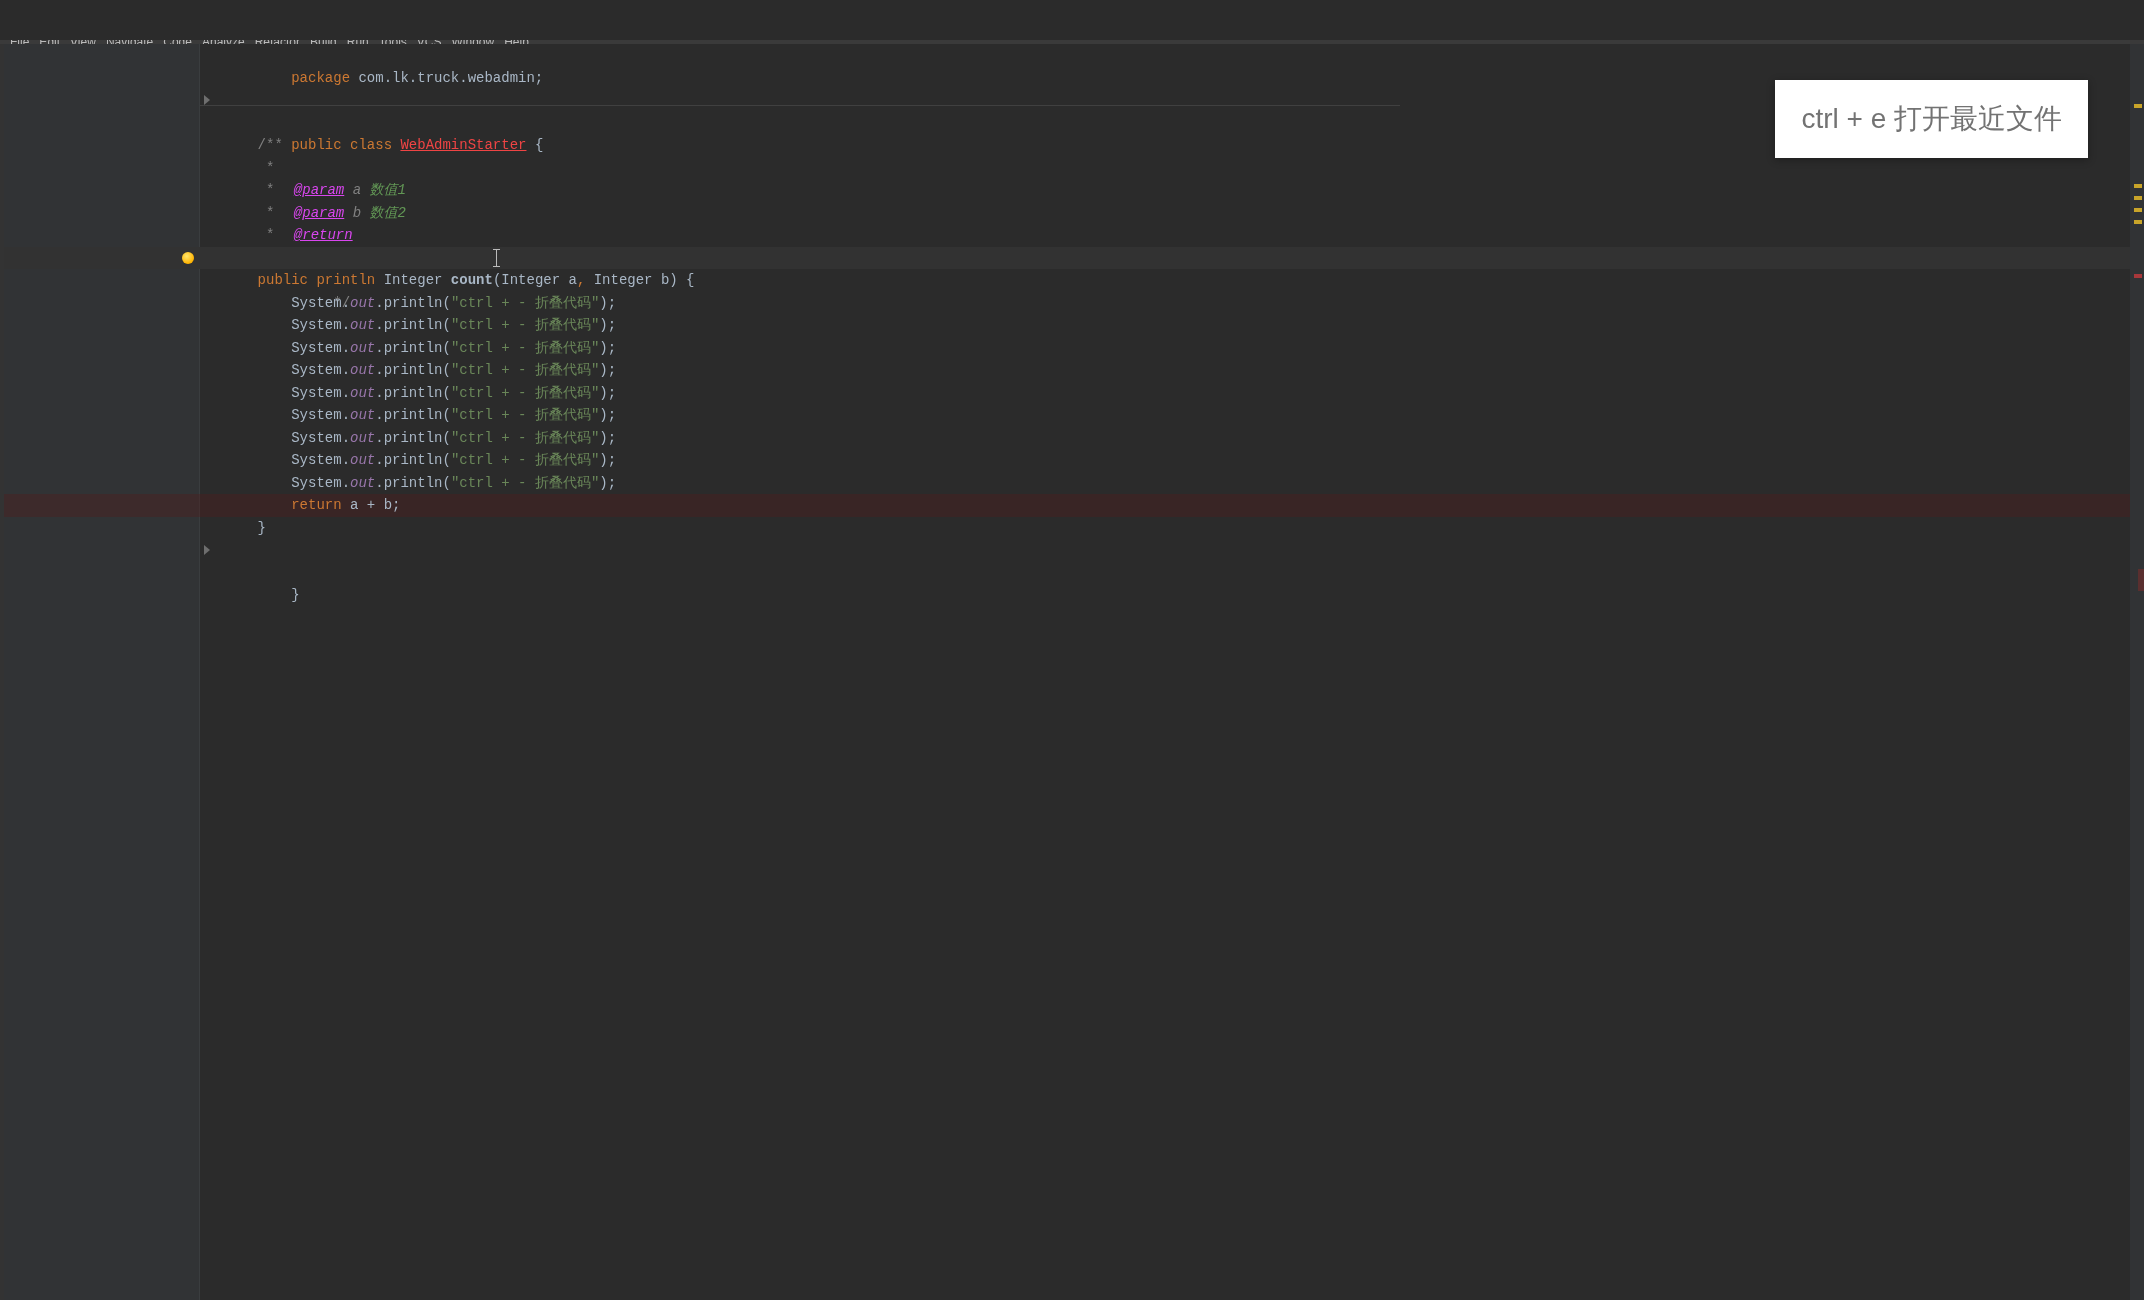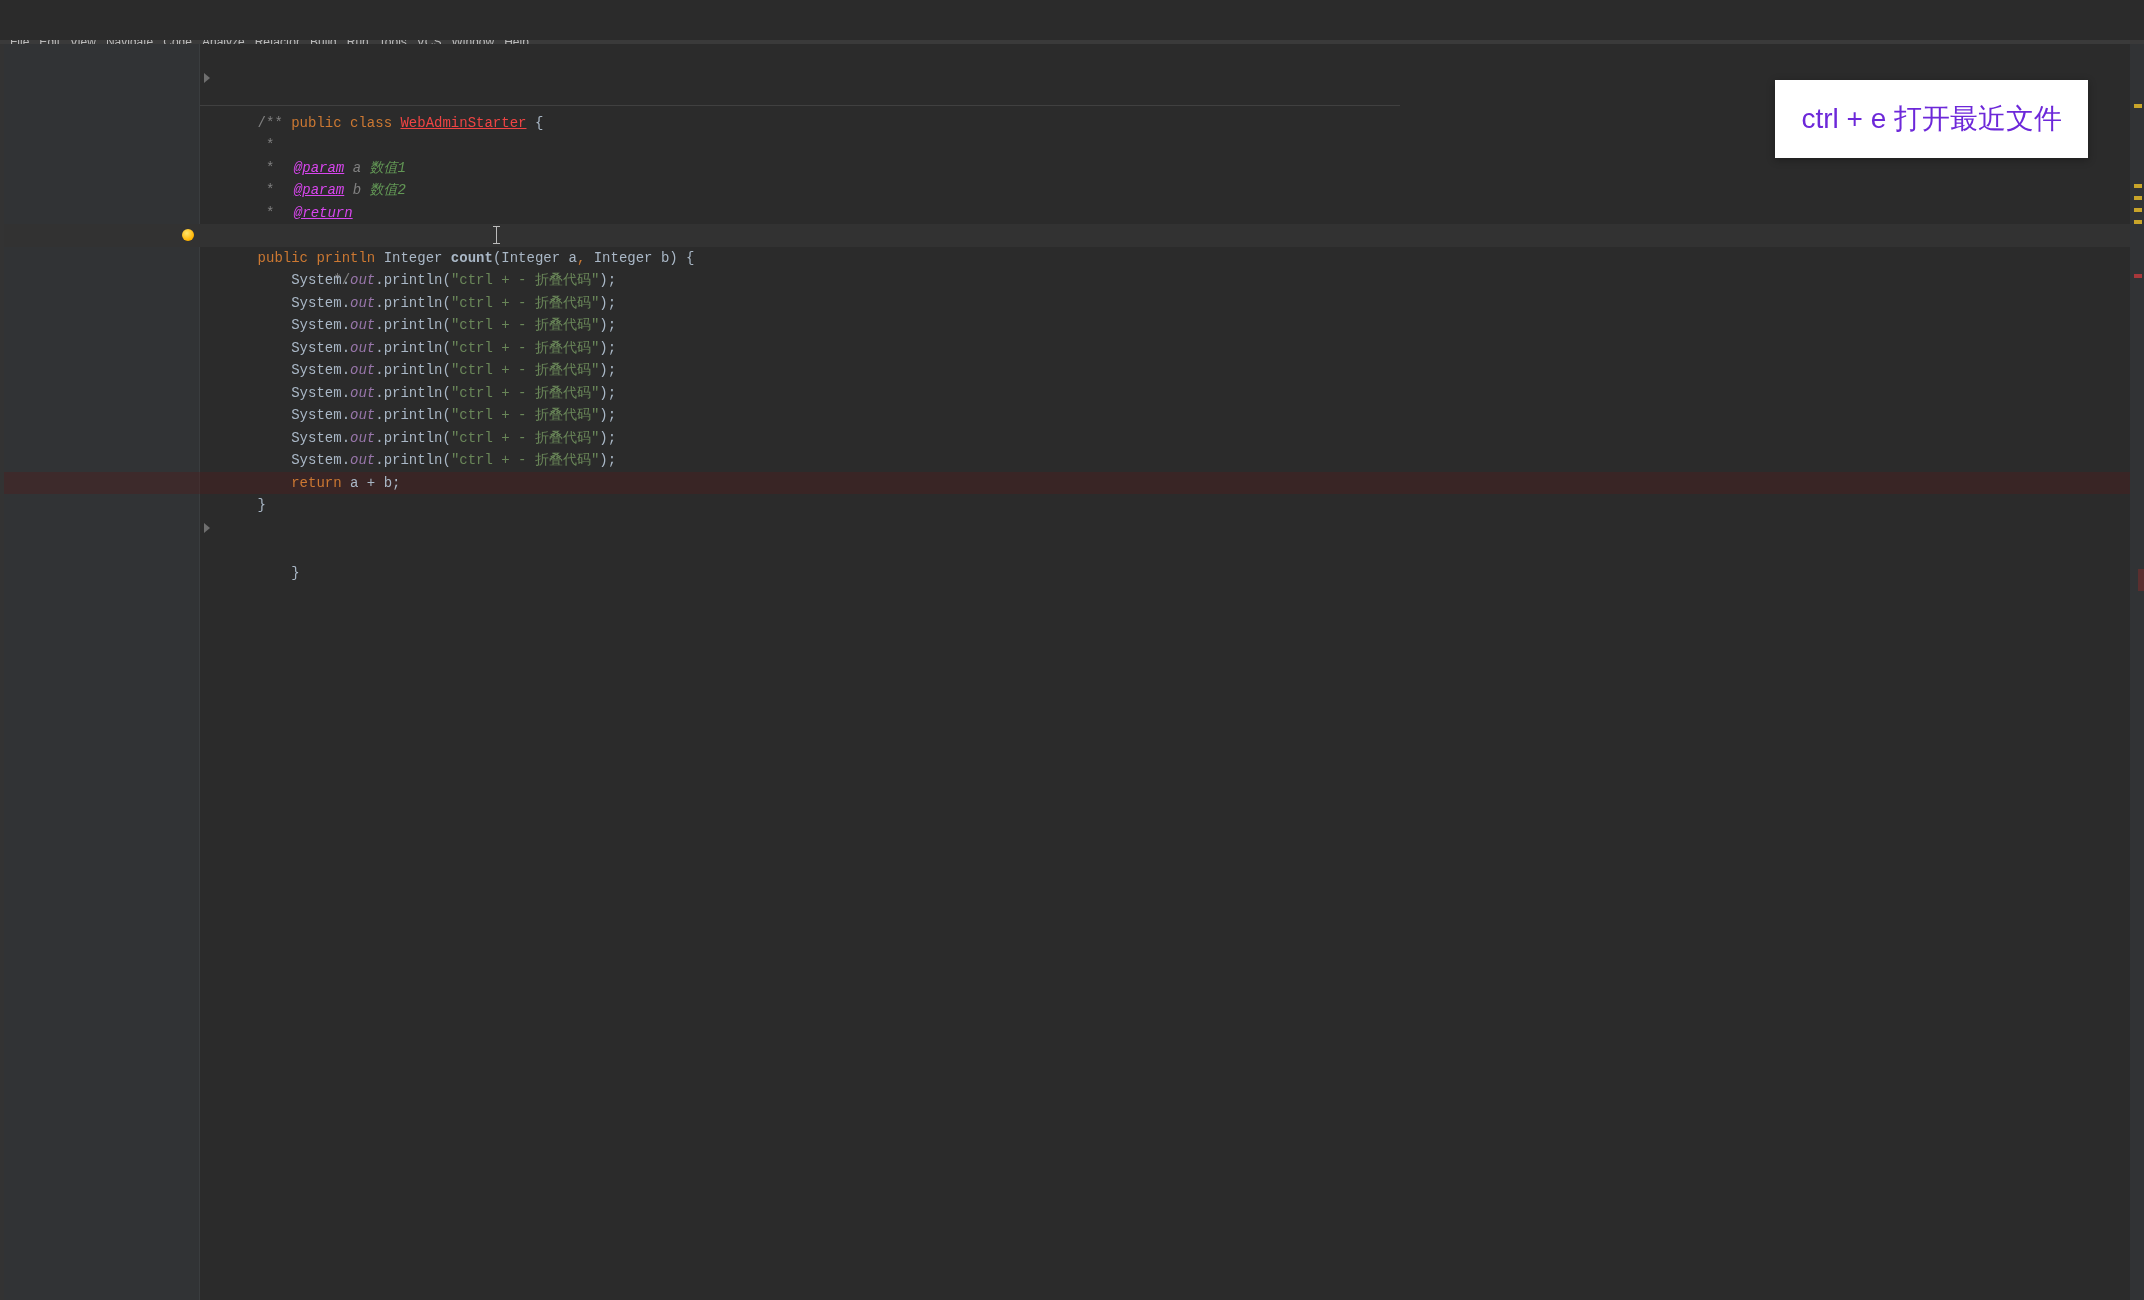--- a/index.html
+++ b/index.html
@@ -119,21 +119,21 @@
     left:-3px;
     width:7px;
     height:1px;
     background:#bbb;
   }
   .caret::before{top:0;} .caret::after{bottom:0;}
   
   .tip-overlay {
     position:absolute;
     background:#fff;
-    color:#6d28d9;
+    color:#737373;
     font-family: "Microsoft YaHei", Arial, sans-serif;
     font-size:28px;
     padding:20px 26px;
     box-shadow: 0 2px 8px rgba(0,0,0,.3);
   }
   
   .right-strip {
     position:absolute;
     right:0; top:0;
     width:14px;
@@ -176,20 +176,23 @@
 </div>
 
 <div class="app">
   <div class="left-strip"></div>
   <div class="editor-wrap">
     <div class="gutter"></div>
     <div class="method-separator" style="top:61px"></div>
 
     <div class="code-area">
 
+      <div class="line" style="top:0">
+        <span class="codetext"><span class="kw">package</span><span> com.lk.truck.webadmin;</span></span>
+      </div>
 
       <div class="line"><span class="codetext"> </span></div>
 
       <div class="line">
         <div class="fold-arrow"></div>
         <span class="codetext"><span class="kw">public </span><span class="kw">class </span><span class="cls">WebAdminStarter</span><span> {</span></span>
       </div>
 
       <div class="line"><span class="codetext"> </span></div>
 

